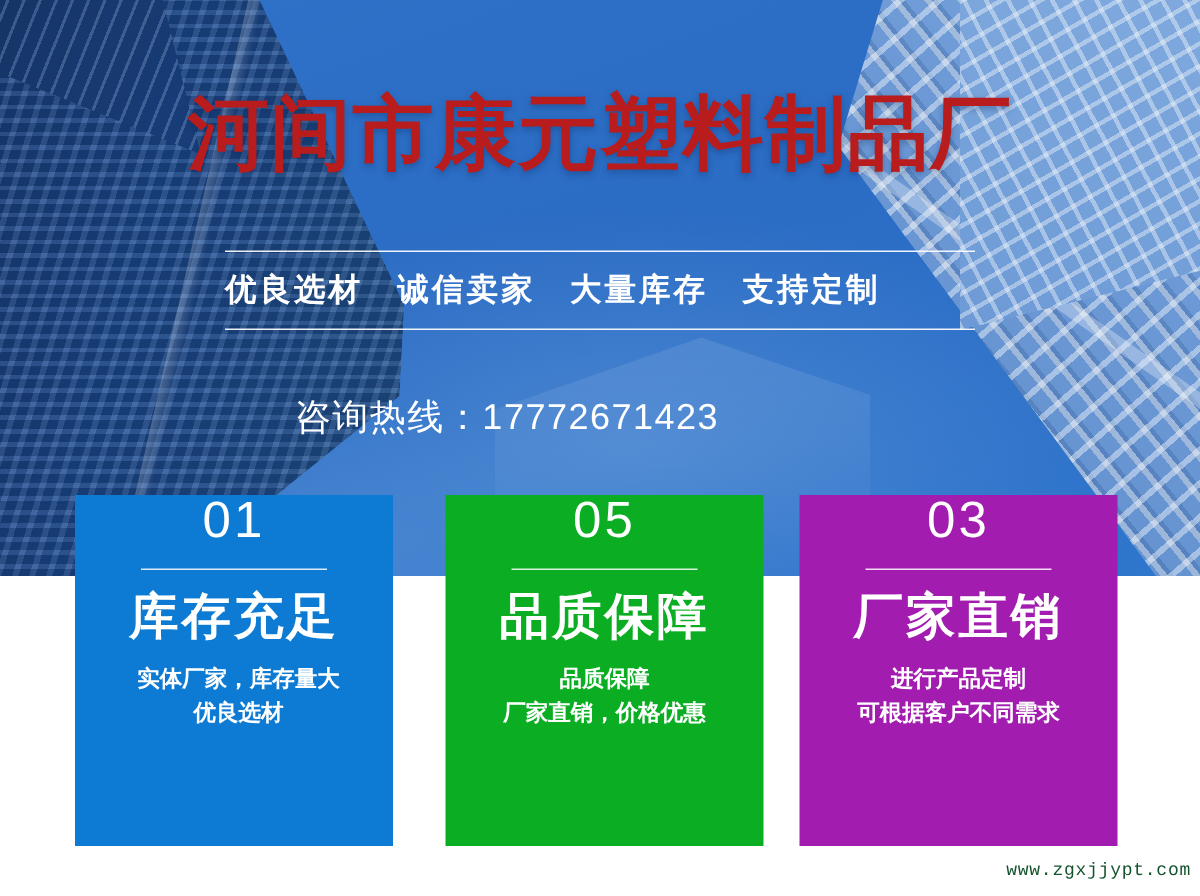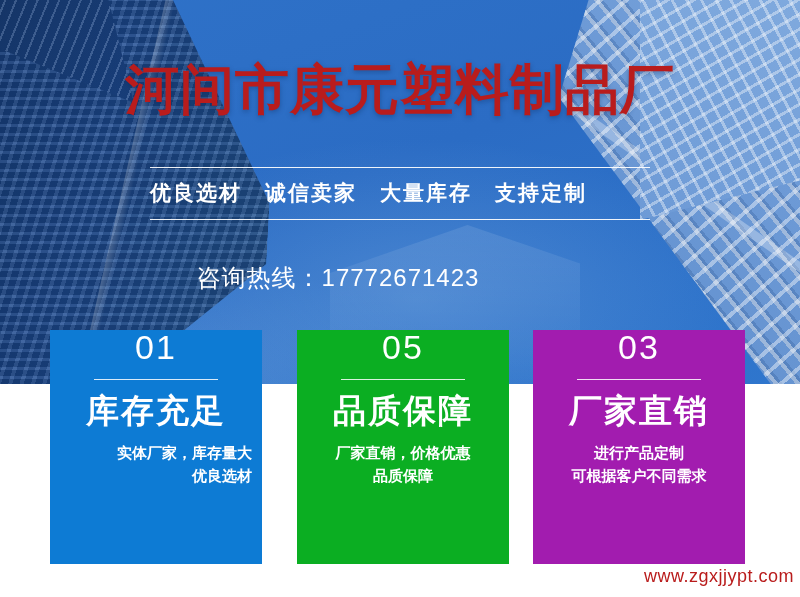--- a/index.html
+++ b/index.html
@@ -297,32 +297,32 @@
     margin-top: 12px;
   }
   .card-desc {
     font-size: 15px;
     font-weight: bold;
     line-height: 1.55;
     margin-top: 10px;
     padding: 0 10px;
   }
   .card-desc .line { display: block; white-space: nowrap; }
-  .card-1 .card-desc { text-align: right; padding-left: 16px; }
+  .card-1 .card-desc { text-align: center; padding-left: 16px; }
   .card-2 .card-desc, .card-3 .card-desc { text-align: center; }
 
   
   .watermark {
     position: absolute;
     right: 6px;
     bottom: 10px;
-    font-family: Liberation Sans, sans-serif;
-    font-size: 18px;
+    font-family: Liberation Mono, monospace;
+    font-size: 12px;
     letter-spacing: 0.5px;
-    color: #b91c1c;
+    color: #14532d;
     white-space: nowrap;
   }
 </style>
 </head>
 <body>
 
 <div class="banner">
 
   <div class="hero">
     <div class="sky-haze"></div>
@@ -371,22 +371,22 @@
         <span class="line">实体厂家，库存量大</span>
         <span class="line">优良选材</span>
       </div>
     </div>
 
     <div class="card card-2">
       <div class="card-num">05</div>
       <div class="card-divider"></div>
       <div class="card-heading">品质保障</div>
       <div class="card-desc">
+        <span class="line">品质保障</span>
         <span class="line">厂家直销，价格优惠</span>
-        <span class="line">品质保障</span>
       </div>
     </div>
 
     <div class="card card-3">
       <div class="card-num">03</div>
       <div class="card-divider"></div>
       <div class="card-heading">厂家直销</div>
       <div class="card-desc">
         <span class="line">进行产品定制</span>
         <span class="line">可根据客户不同需求</span>

